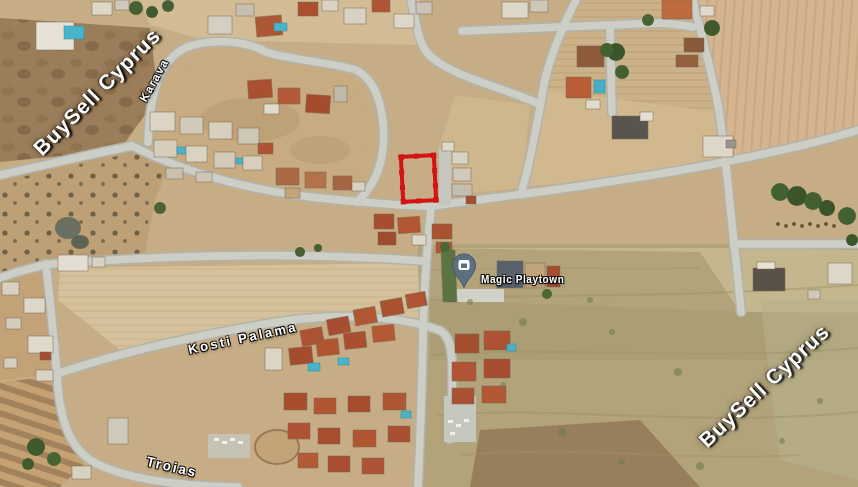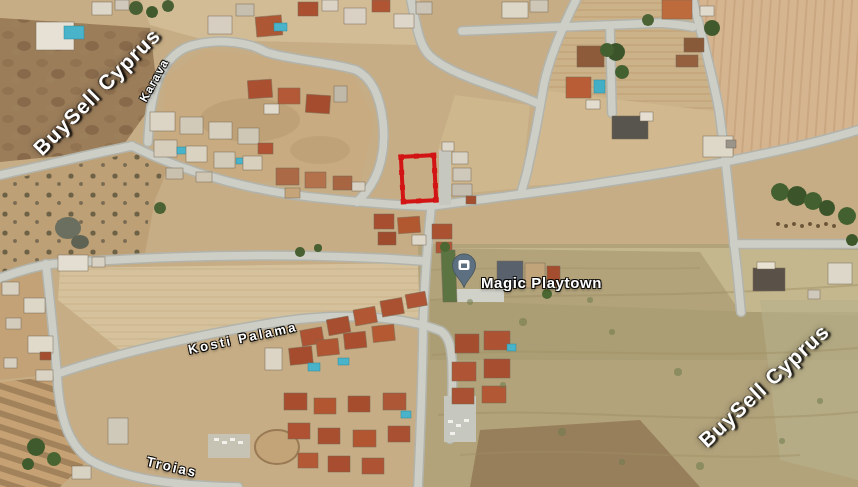--- a/index.html
+++ b/index.html
@@ -6,21 +6,21 @@
   .stage{position:relative;width:858px;height:487px;overflow:hidden;font-family:"Liberation Sans",sans-serif;background:#c7ad83;}
   .stage svg.scene{position:absolute;left:0;top:0;filter:blur(.35px) saturate(.96);}
   .maplabel{position:absolute;color:#fff;font-weight:bold;white-space:nowrap;pointer-events:none;
     text-shadow:-1px -1px 0 rgba(0,0,0,.85),1px -1px 0 rgba(0,0,0,.85),-1px 1px 0 rgba(0,0,0,.85),1px 1px 0 rgba(0,0,0,.85),0 2px 3px rgba(0,0,0,.55);}
   .street{font-size:12px;letter-spacing:2px;}
   .lbl-karava{left:154px;top:80px;transform:translate(-50%,-50%) rotate(-61deg);font-size:11.5px;letter-spacing:1.5px;}
   .lbl-kosti{left:243px;top:338px;transform:translate(-50%,-50%) rotate(-12deg);font-size:13px;letter-spacing:2.5px;}
   .lbl-troias{left:172px;top:467px;transform:translate(-50%,-50%) rotate(13deg);font-size:13.5px;letter-spacing:2px;}
   .place{position:absolute;left:451px;top:253px;display:flex;align-items:flex-start;cursor:pointer;}
   .place .pin{display:block;}
-  .place .place-name{margin-left:4px;margin-top:21px;font-size:15px;letter-spacing:.6px;}
+  .place .place-name{margin-left:4px;margin-top:21px;font-size:10px;letter-spacing:.6px;}
   .watermark{position:absolute;color:#fdfdfd;font-weight:bold;font-size:21px;letter-spacing:1px;white-space:nowrap;pointer-events:none;
     text-shadow:2px 2px 2px rgba(0,0,0,.9),-1px -1px 1px rgba(0,0,0,.45),0 0 7px rgba(0,0,0,.45);}
   .wm-tl{left:97px;top:92px;transform:translate(-50%,-50%) rotate(-45deg);}
   .wm-br{left:764px;top:386px;transform:translate(-50%,-50%) rotate(-43deg);}
 </style>
 </head>
 <body>
 
 <div class="stage">
 

